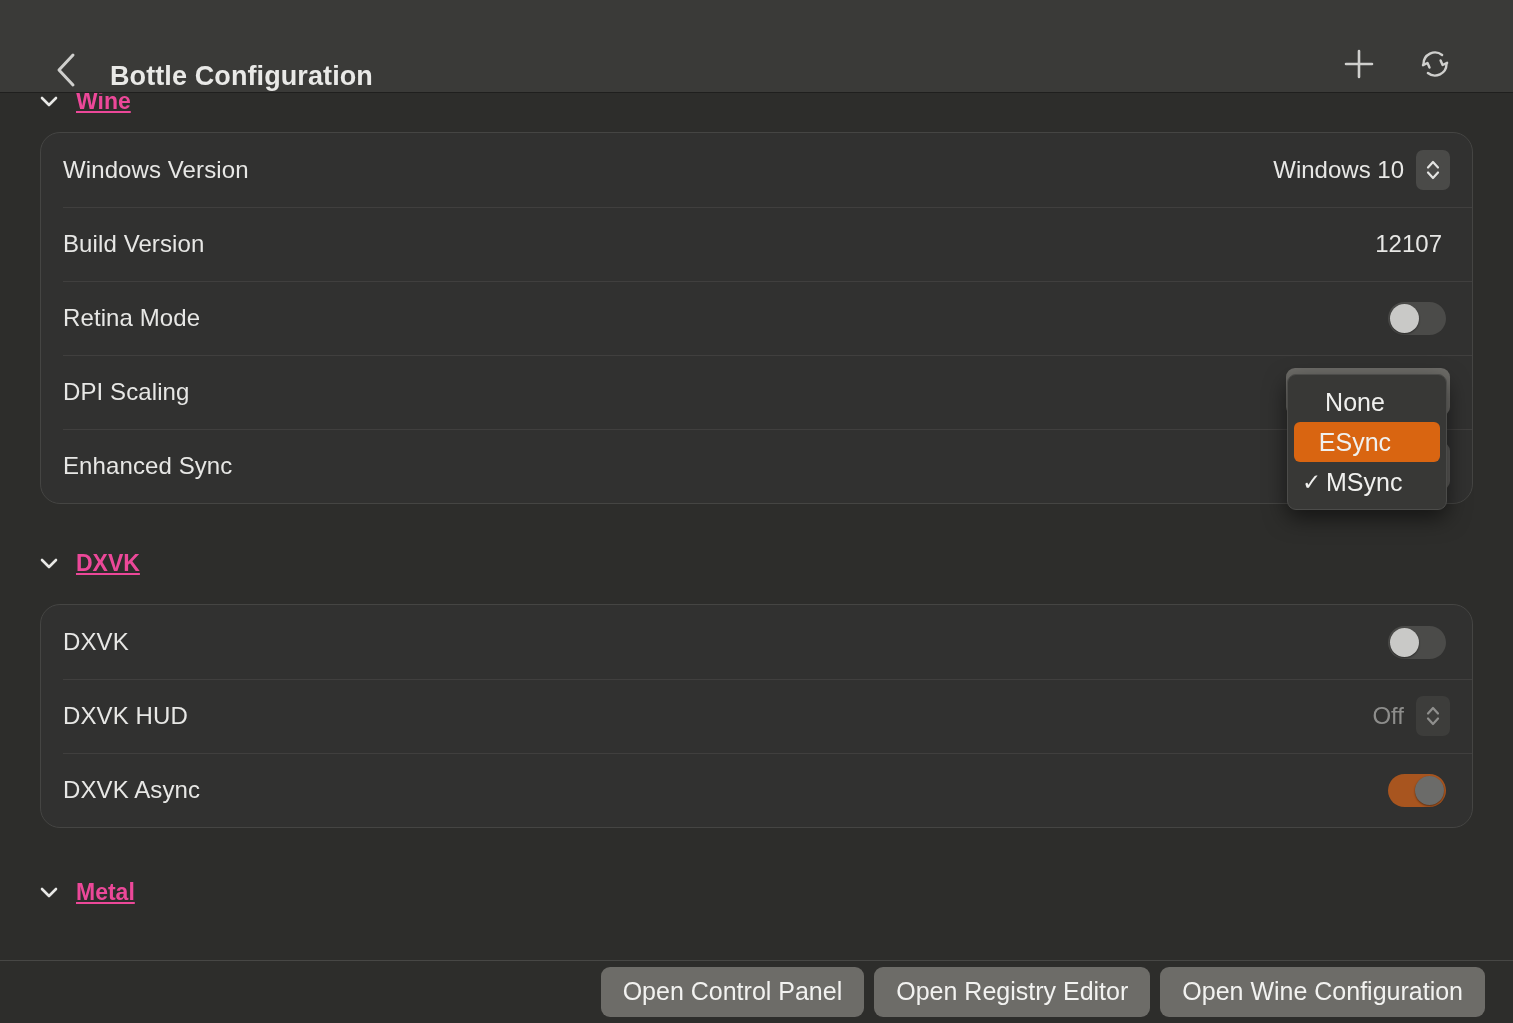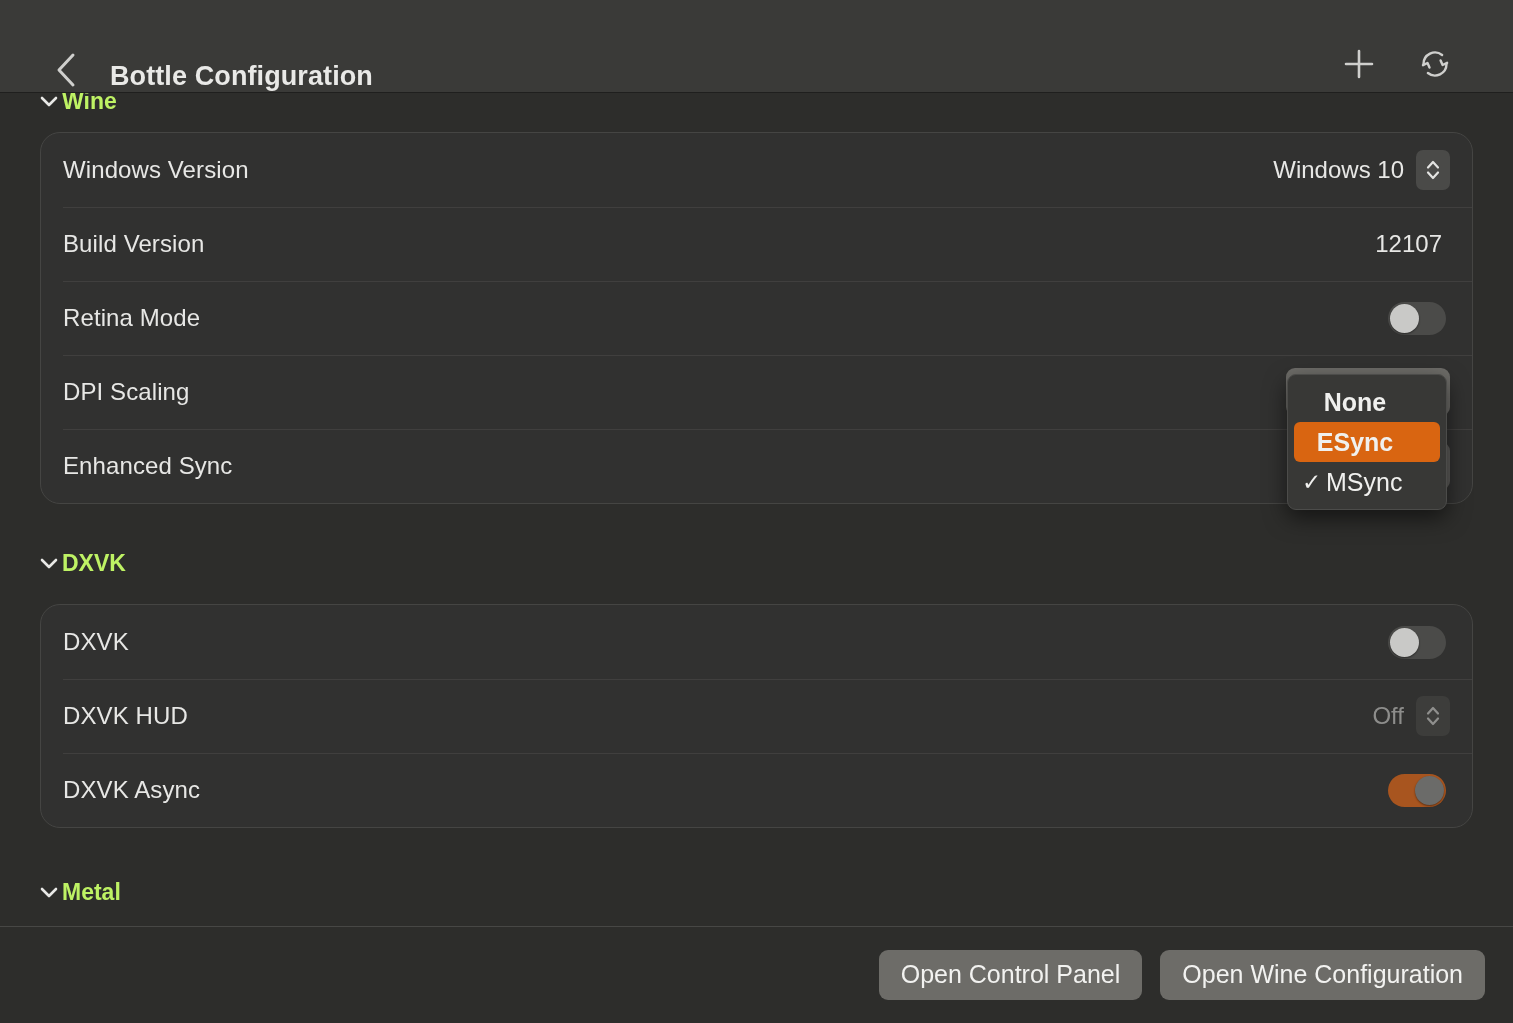--- a/index.html
+++ b/index.html
@@ -67,27 +67,28 @@
   .content {
     position: relative;
     flex: 1 1 auto;
     overflow: hidden;
     padding: 0 40px;
   }
 
   .section-header {
     display: flex;
     align-items: center;
-    gap: 4px;
+    gap: 18px;
     font-size: 23px;
     font-weight: bold;
-    color: #bef264;
+    color: #ec4899;
     height: 44px;
     cursor: pointer;
     user-select: none;
+    text-decoration: underline;
   }
   .section-header .chev { display: flex; align-items: center; justify-content: center; width: 18px; }
 
   
   .section-header.clipped {
     position: absolute;
     top: -14px;
     left: 40px;
   }
 
@@ -204,32 +205,32 @@
     white-space: nowrap;
   }
   .dd-item .check {
     width: 24px;
     display: inline-block;
     font-size: 23px;
     color: #f0f0ee;
     flex: 0 0 auto;
   }
   .dd-item .dd-label { flex: 1 1 auto; }
-  .dd-item.centered .dd-label { text-align: center; padding-right: 24px; font-weight: bold; }
+  .dd-item.centered .dd-label { text-align: center; padding-right: 24px; }
   .dd-item.highlighted { background: #d96511; }
 
   
   .footer {
     flex: 0 0 auto;
-    height: 97px;
+    height: 63px;
     border-top: 1px solid #474745;
     display: flex;
     align-items: center;
     justify-content: flex-end;
-    gap: 18px;
+    gap: 10px;
     padding: 0 28px;
     background: #2d2d2b;
     position: relative;
     z-index: 6;
   }
   .footer .pill-btn { font-size: 25px; padding: 10px 22px 12px 22px; }
 </style>
 </head>
 <body>
 
@@ -381,16 +382,17 @@
       <div class="dd-item">
         <span class="check">✓</span>
         <span class="dd-label">MSync</span>
       </div>
     </div>
 
   </div>
 
   <div class="footer">
     <button class="pill-btn">Open Control Panel</button>
+    <button class="pill-btn">Open Registry Editor</button>
     <button class="pill-btn">Open Wine Configuration</button>
   </div>
 
 </div>
 
 </body></html>

